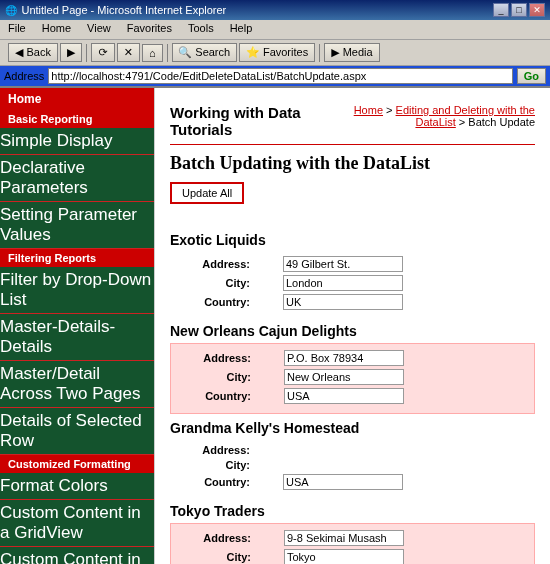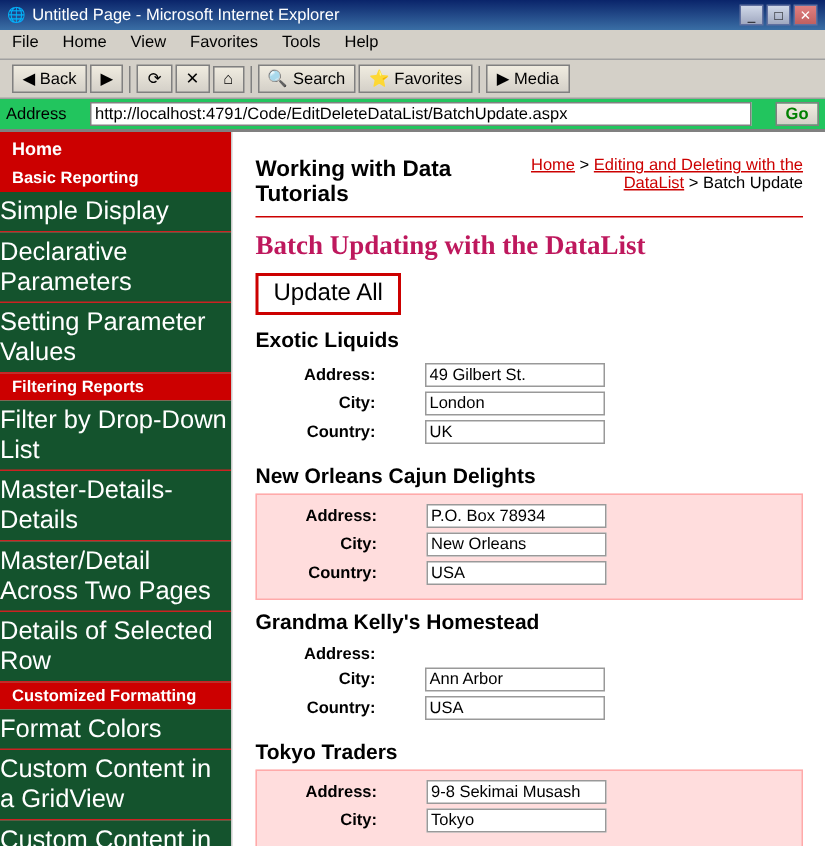--- a/index.html
+++ b/index.html
@@ -50,27 +50,27 @@
       background: linear-gradient(to bottom, #f0ece0, #d4d0c8);
       border: 1px solid #808080;
       padding: 2px 6px;
       font-size: 11px;
       cursor: pointer;
       display: flex; align-items: center; gap: 2px;
     }
     .toolbar-separator { width: 1px; height: 18px; background: #808080; margin: 0 2px; }
 
     .address-bar {
-      background: #22c55e;
+      background: #1d4ed8;
       border-bottom: 2px solid #808080;
       display: flex;
       align-items: center;
       height: 22px;
       padding: 2px 4px;
-      gap: 16px;
+      gap: 4px;
       font-size: 11px;
     }
     .address-label { font-size: 11px; }
     .address-input {
       flex: 1;
       height: 16px;
       border: 1px solid #808080;
       background: #fff;
       font-size: 11px;
       padding: 0 2px;
@@ -157,31 +157,31 @@
     .breadcrumb {
       font-size: 11px;
       text-align: right;
     }
     .breadcrumb a { color: #cc0000; text-decoration: underline; }
 
     .page-title {
       font-size: 18px;
       font-weight: bold;
       font-family: Georgia, serif;
-      color: #be185d;
+      color: #000000;
       margin-bottom: 8px;
     }
 
     .update-btn {
       border: 2px solid #cc0000;
       background: #fff;
       padding: 3px 10px;
-      font-size: 16px;
-      cursor: pointer;
-      margin-bottom: 2px;
+      font-size: 11px;
+      cursor: pointer;
+      margin-bottom: 22px;
       display: inline-block;
     }
 
     .supplier-name {
       font-size: 14px;
       font-weight: bold;
       font-family: Liberation Sans, sans-serif;
       color: #000;
       margin: 6px 0 4px 0;
     }
@@ -334,21 +334,20 @@
     </div>
 
     
     <div class="supplier-name">Grandma Kelly's Homestead</div>
     <div class="supplier-block normal">
       <div class="field-row">
         <span class="field-label">Address:</span>
       </div>
       <div class="field-row">
         <span class="field-label">City:</span>
-        <input class="field-input" type="text" value="Ann Arbor" style="">
       </div>
       <div class="field-row">
         <span class="field-label">Country:</span>
         <input class="field-input" type="text" value="USA" style="">
       </div>
     </div>
 
     
     <div class="supplier-name">Tokyo Traders</div>
     <div class="supplier-block">

